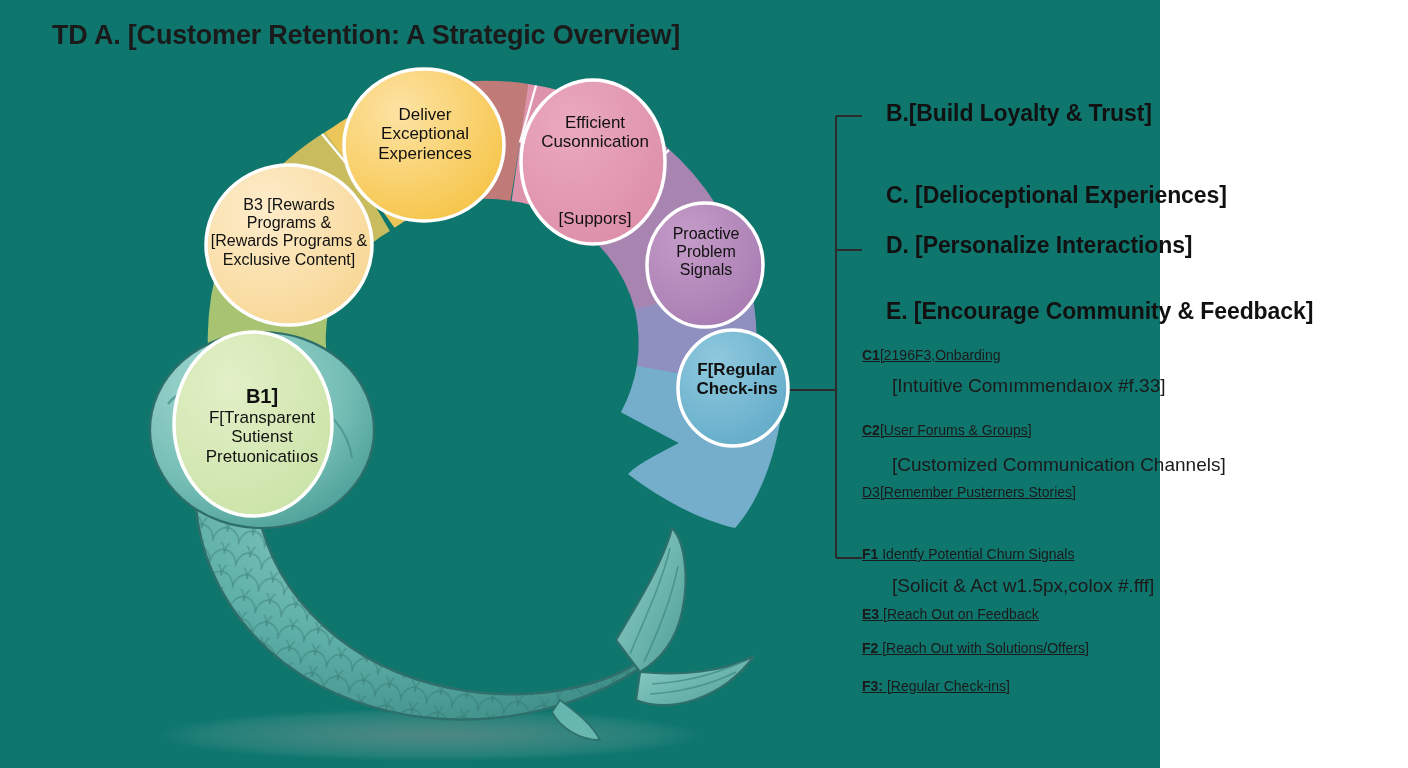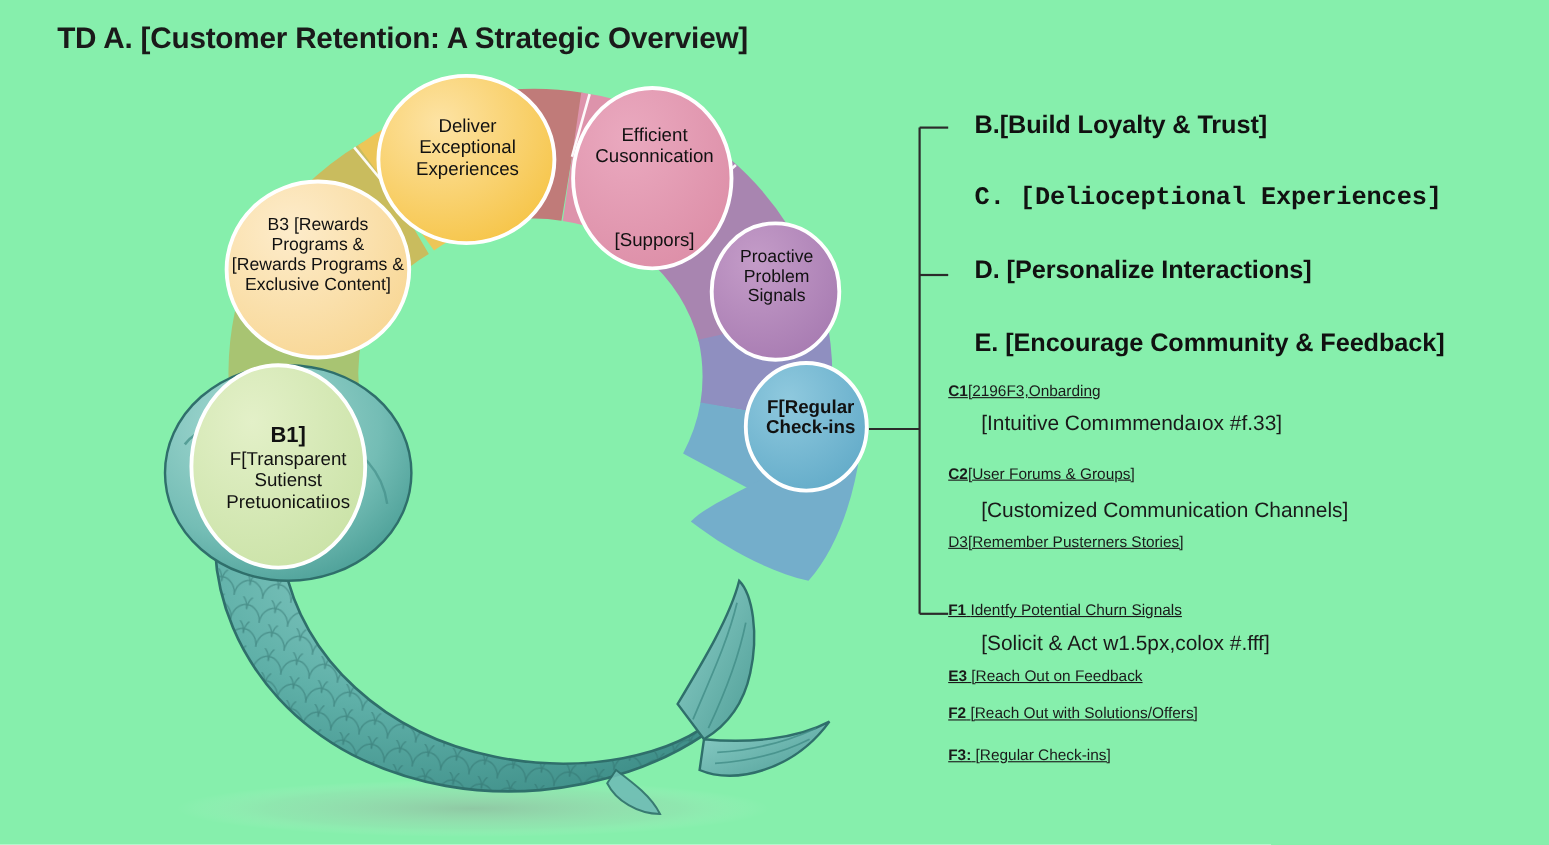--- a/index.html
+++ b/index.html
@@ -2,21 +2,21 @@
 <html><head>
 <meta charset="utf-8">
 <style>
   * { box-sizing: border-box; margin: 0; padding: 0; }
   html, body {
     width: 1408px; height: 768px;
     background: #ffffff;
     font-family: "Liberation Sans", sans-serif;
     overflow: hidden;
   }
-  #canvas { position: relative; width: 1408px; height: 768px; background: #86efac; padding-left: 33px; }
+  #canvas { position: relative; width: 1160px; height: 768px; background: #0f766e; padding-left: 33px; }
 
   
   #page-title {
     position: absolute; left: 52px; top: 20px;
     font-size: 27px; font-weight: bold; color: #1a1a1a;
     letter-spacing: -0.2px; white-space: nowrap;
   }
 
   
   #diagram-svg { position: absolute; left: 0; top: 0; }
@@ -231,21 +231,21 @@
   <div class="node-label" id="node-b1">
     <span class="ln big">B1]</span>
     <span class="ln">F[Transparent</span>
     <span class="ln">Sutienst</span>
     <span class="ln">Pretuonicatiıos</span>
   </div>
 
   <div id="right-panel">
 
     <div class="abs rp-head" style="left:0; top:8px;">B.[Build Loyalty &amp; Trust]</div>
-    <div class="abs rp-head" style="left:0; top:74px;font-family:Liberation Mono, monospace;">C. [Delioceptional Experiences]</div>
+    <div class="abs rp-head" style="left:0; top:90px;">C. [Delioceptional Experiences]</div>
     <div class="abs rp-head" style="left:0; top:140px;">D. [Personalize Interactions]</div>
     <div class="abs rp-head" style="left:0; top:206px;">E. [Encourage Community &amp; Feedback]</div>
 
     <div class="abs rp-item" style="left:0; top:255px;">
       <span class="code">C1</span><span>[2196F3,Onbarding</span>
     </div>
     <div class="abs rp-sub" style="left:0; top:283px;">[Intuitive Comımmendaıox #f.33]</div>
 
     <div class="abs rp-item" style="left:0; top:330px;">
       <span class="code">C2</span><span>[User Forums &amp; Groups]</span>

